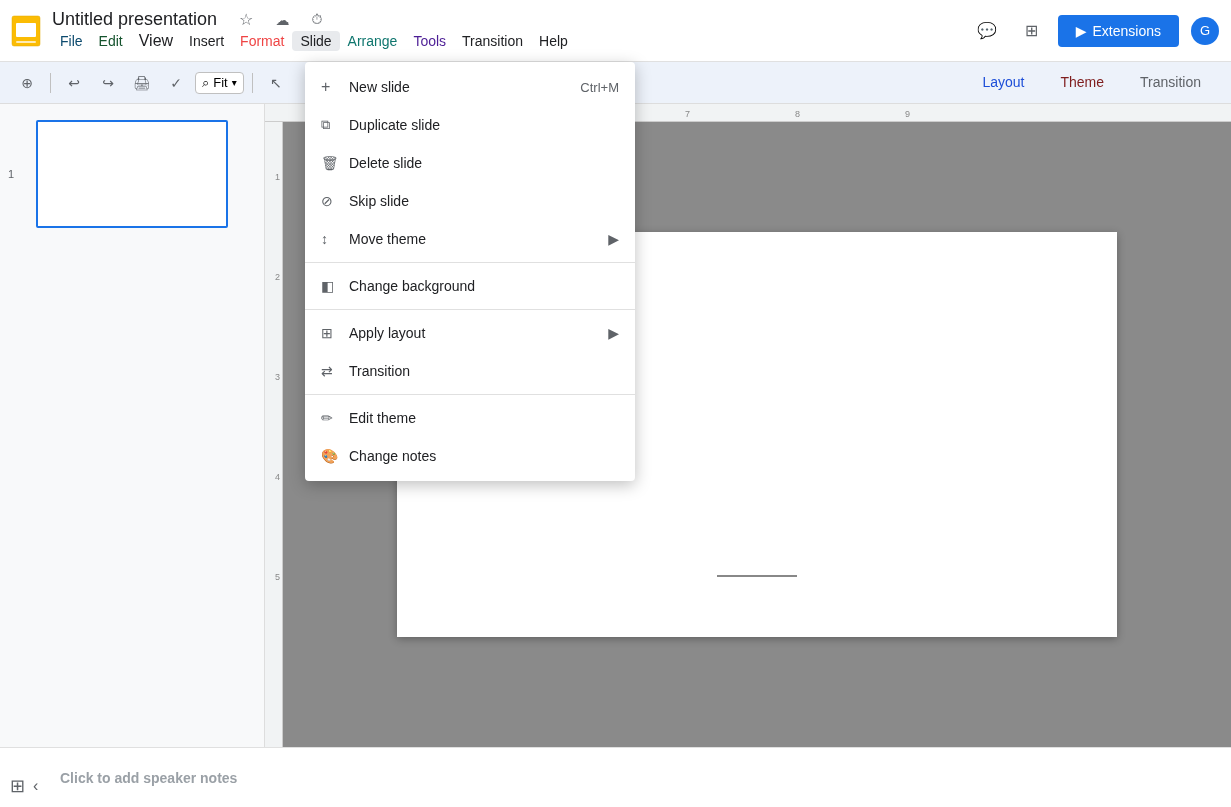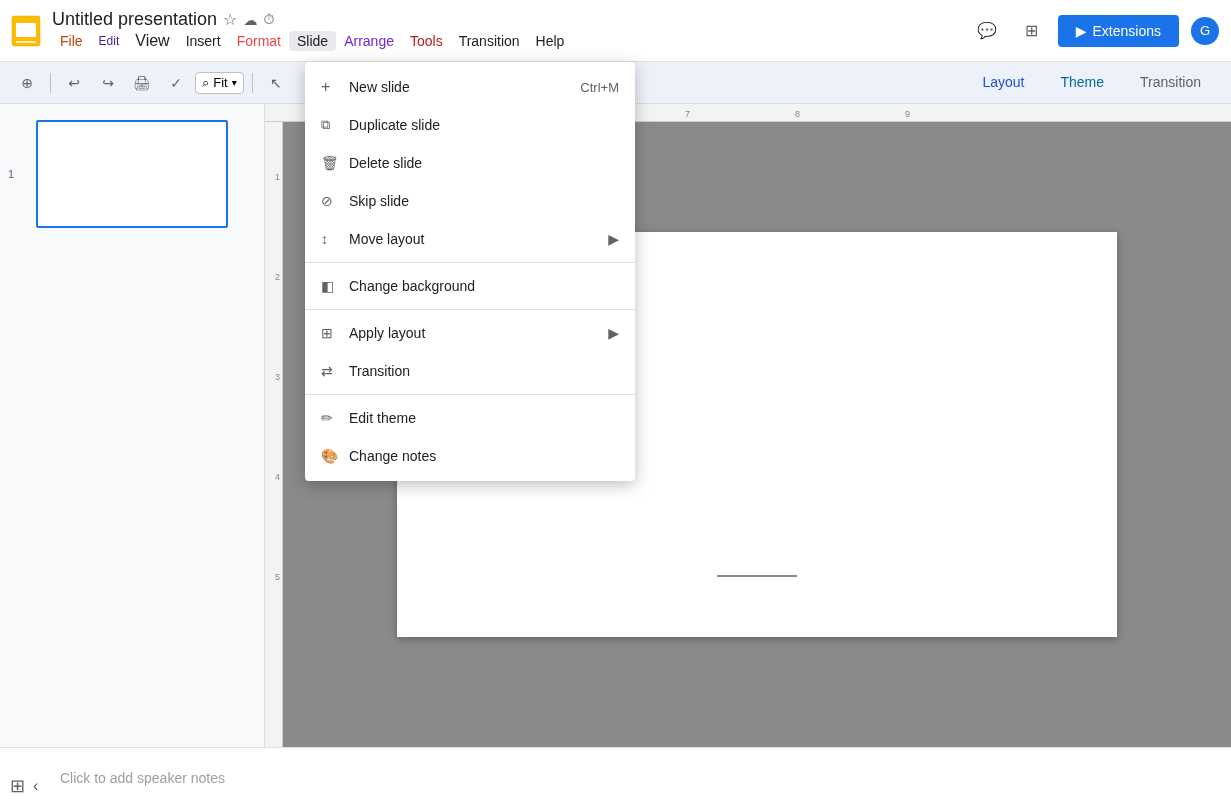--- a/index.html
+++ b/index.html
@@ -248,35 +248,35 @@
   <div class="app-logo">
     <svg width="36" height="36" viewBox="0 0 36 36">
       <rect x="4" y="3" width="28" height="30" rx="2" fill="#fbbc04"></rect>
       <rect x="4" y="3" width="28" height="30" rx="2" fill="none" stroke="#e0a800" stroke-width="0.5"></rect>
       <rect x="8" y="10" width="20" height="14" rx="1" fill="white"></rect>
       <rect x="8" y="28" width="20" height="2" rx="1" fill="white" opacity="0.7"></rect>
     </svg>
   </div>
 
   <div class="title-section">
-    <div style="display:flex; align-items:center; gap:6px;">
+    <div style="display:flex; align-items:center; gap:22px;">
       <span style="font-size:18px; color:#202124; cursor:pointer;">Untitled presentation</span>
       <span style="color:#5f6368; font-size:16px; cursor:pointer;">☆</span>
       <span style="color:#5f6368; font-size:14px; cursor:pointer;">☁</span>
       <span style="color:#5f6368; font-size:14px; cursor:pointer;">⏱</span>
     </div>
     <div class="menu-bar">
-      <div class="menu-item" style="font-size:14px; color:#c2410c; padding: 2px 8px; cursor:pointer;">File</div>
-      <div class="menu-item" style="font-size:12px; color:#4c1d95; padding: 2px 8px; cursor:pointer;">Edit</div>
+      <div class="menu-item" style="font-size:14px; color:#0c4a6e; padding: 2px 8px; cursor:pointer;">File</div>
+      <div class="menu-item" style="font-size:14px; color:#14532d; padding: 2px 8px; cursor:pointer;">Edit</div>
       <div class="menu-item" style="font-size:16px; color:#202124; padding: 2px 8px; cursor:pointer;">View</div>
       <div class="menu-item" style="font-size:14px; color:#202124; padding: 2px 8px; cursor:pointer;">Insert</div>
       <div class="menu-item" style="font-size:14px; color:#ef4444; padding: 2px 8px; cursor:pointer;">Format</div>
       <div class="menu-item active" style="font-size:14px; color:#202124; padding: 2px 8px; cursor:pointer; background:#e8eaed; border-radius:4px;">Slide</div>
-      <div class="menu-item" style="font-size:14px; color:#6d28d9; padding: 2px 8px; cursor:pointer;">Arrange</div>
-      <div class="menu-item" style="font-size:14px; color:#b91c1c; padding: 2px 8px; cursor:pointer;">Tools</div>
+      <div class="menu-item" style="font-size:14px; color:#0f766e; padding: 2px 8px; cursor:pointer;">Arrange</div>
+      <div class="menu-item" style="font-size:14px; color:#4c1d95; padding: 2px 8px; cursor:pointer;">Tools</div>
       <div class="menu-item" style="font-size:14px; color:#202124; padding: 2px 8px; cursor:pointer;">Transition</div>
       <div class="menu-item" style="font-size:14px; color:#202124; padding: 2px 8px; cursor:pointer;">Help</div>
     </div>
   </div>
 
   <div class="title-bar-right">
     <div class="icon-btn" style="font-size:16px;">💬</div>
     <div class="icon-btn" style="font-size:16px;">⊞</div>
     <button class="slideshow-btn">
       <span>▶</span>
@@ -308,21 +308,21 @@
   <div class="tb-btn">/</div>
   <div class="tb-btn">💬</div>
   <div class="tb-divider"></div>
   <div class="tb-color-btn">
     <div style="width:18px;height:4px;background:#000;margin-top:2px;"></div>
     <span style="font-size:10px;">▾</span>
   </div>
 
   <div style="margin-left:auto; display:flex; align-items:stretch; height:42px;">
     <div class="top-right-tab" style="font-size:14px;color:#1d4ed8;">Layout</div>
-    <div class="top-right-tab" style="font-size:14px;color:#0369a1;">Theme</div>
+    <div class="top-right-tab" style="font-size:14px;color:#7f1d1d;">Theme</div>
     <div class="top-right-tab" style="font-size:14px;color:#5f6368;">Transition</div>
   </div>
 </div>
 
 <div class="slides-panel" style="position:absolute;top:104px;left:0;width:265px;bottom:60px;overflow-y:auto;background:#f8f9fa;border-right:1px solid #ddd;">
   <div style="position:relative; margin:16px 28px 8px 28px;">
     <span class="slide-number" style="position:absolute;left:-20px;top:50%;transform:translateY(-50%);font-size:11px;color:#5f6368;">1</span>
     <div class="slide-thumb selected" style="background:white;border:2px solid #1a73e8;aspect-ratio:16/9;border-radius:2px;"></div>
   </div>
 </div>
@@ -350,21 +350,21 @@
   <div class="slide-canvas" style="background:white;width:720px;height:405px;box-shadow:0 2px 8px rgba(0,0,0,0.3);position:relative;">
     <div class="slide-line" style="position:absolute;bottom:60px;left:50%;transform:translateX(-50%);width:80px;height:2px;background:#888;"></div>
   </div>
 </div>
 
 <div style="position:absolute;bottom:0;left:0;right:0;height:60px;background:white;border-top:1px solid #e0e0e0;display:flex;align-items:center;">
   <div style="position:absolute;bottom:10px;left:10px;display:flex;align-items:center;gap:8px;">
     <div style="font-size:18px;cursor:pointer;color:#5f6368;">⊞</div>
     <div style="font-size:16px;cursor:pointer;color:#5f6368;">‹</div>
   </div>
-  <div style="margin-left:60px;font-size:14px;color:#9aa0a6;cursor:text;">Click to add speaker notes</div>
+  <div style="margin-left:60px;font-size:14px;color:#9aa0a6;cursor:text;font-weight:bold;">Click to add speaker notes</div>
 </div>
 
 <div class="dropdown-menu">
 
   <div class="menu-entry">
     <span class="icon-char">+</span>
     <span>New slide</span>
     <span class="shortcut">Ctrl+M</span>
   </div>
 
@@ -378,21 +378,21 @@
     <span>Delete slide</span>
   </div>
 
   <div class="menu-entry">
     <span class="icon-char" style="font-size:14px;">⊘</span>
     <span>Skip slide</span>
   </div>
 
   <div class="menu-entry">
     <span class="icon-char" style="font-size:14px;">↕</span>
-    <span>Move layout</span>
+    <span>Move theme</span>
     <span class="arrow">▶</span>
   </div>
 
   <div class="menu-section-sep"></div>
 
   <div class="menu-entry">
     <span class="icon-char" style="font-size:14px;">◧</span>
     <span>Change background</span>
   </div>
 

